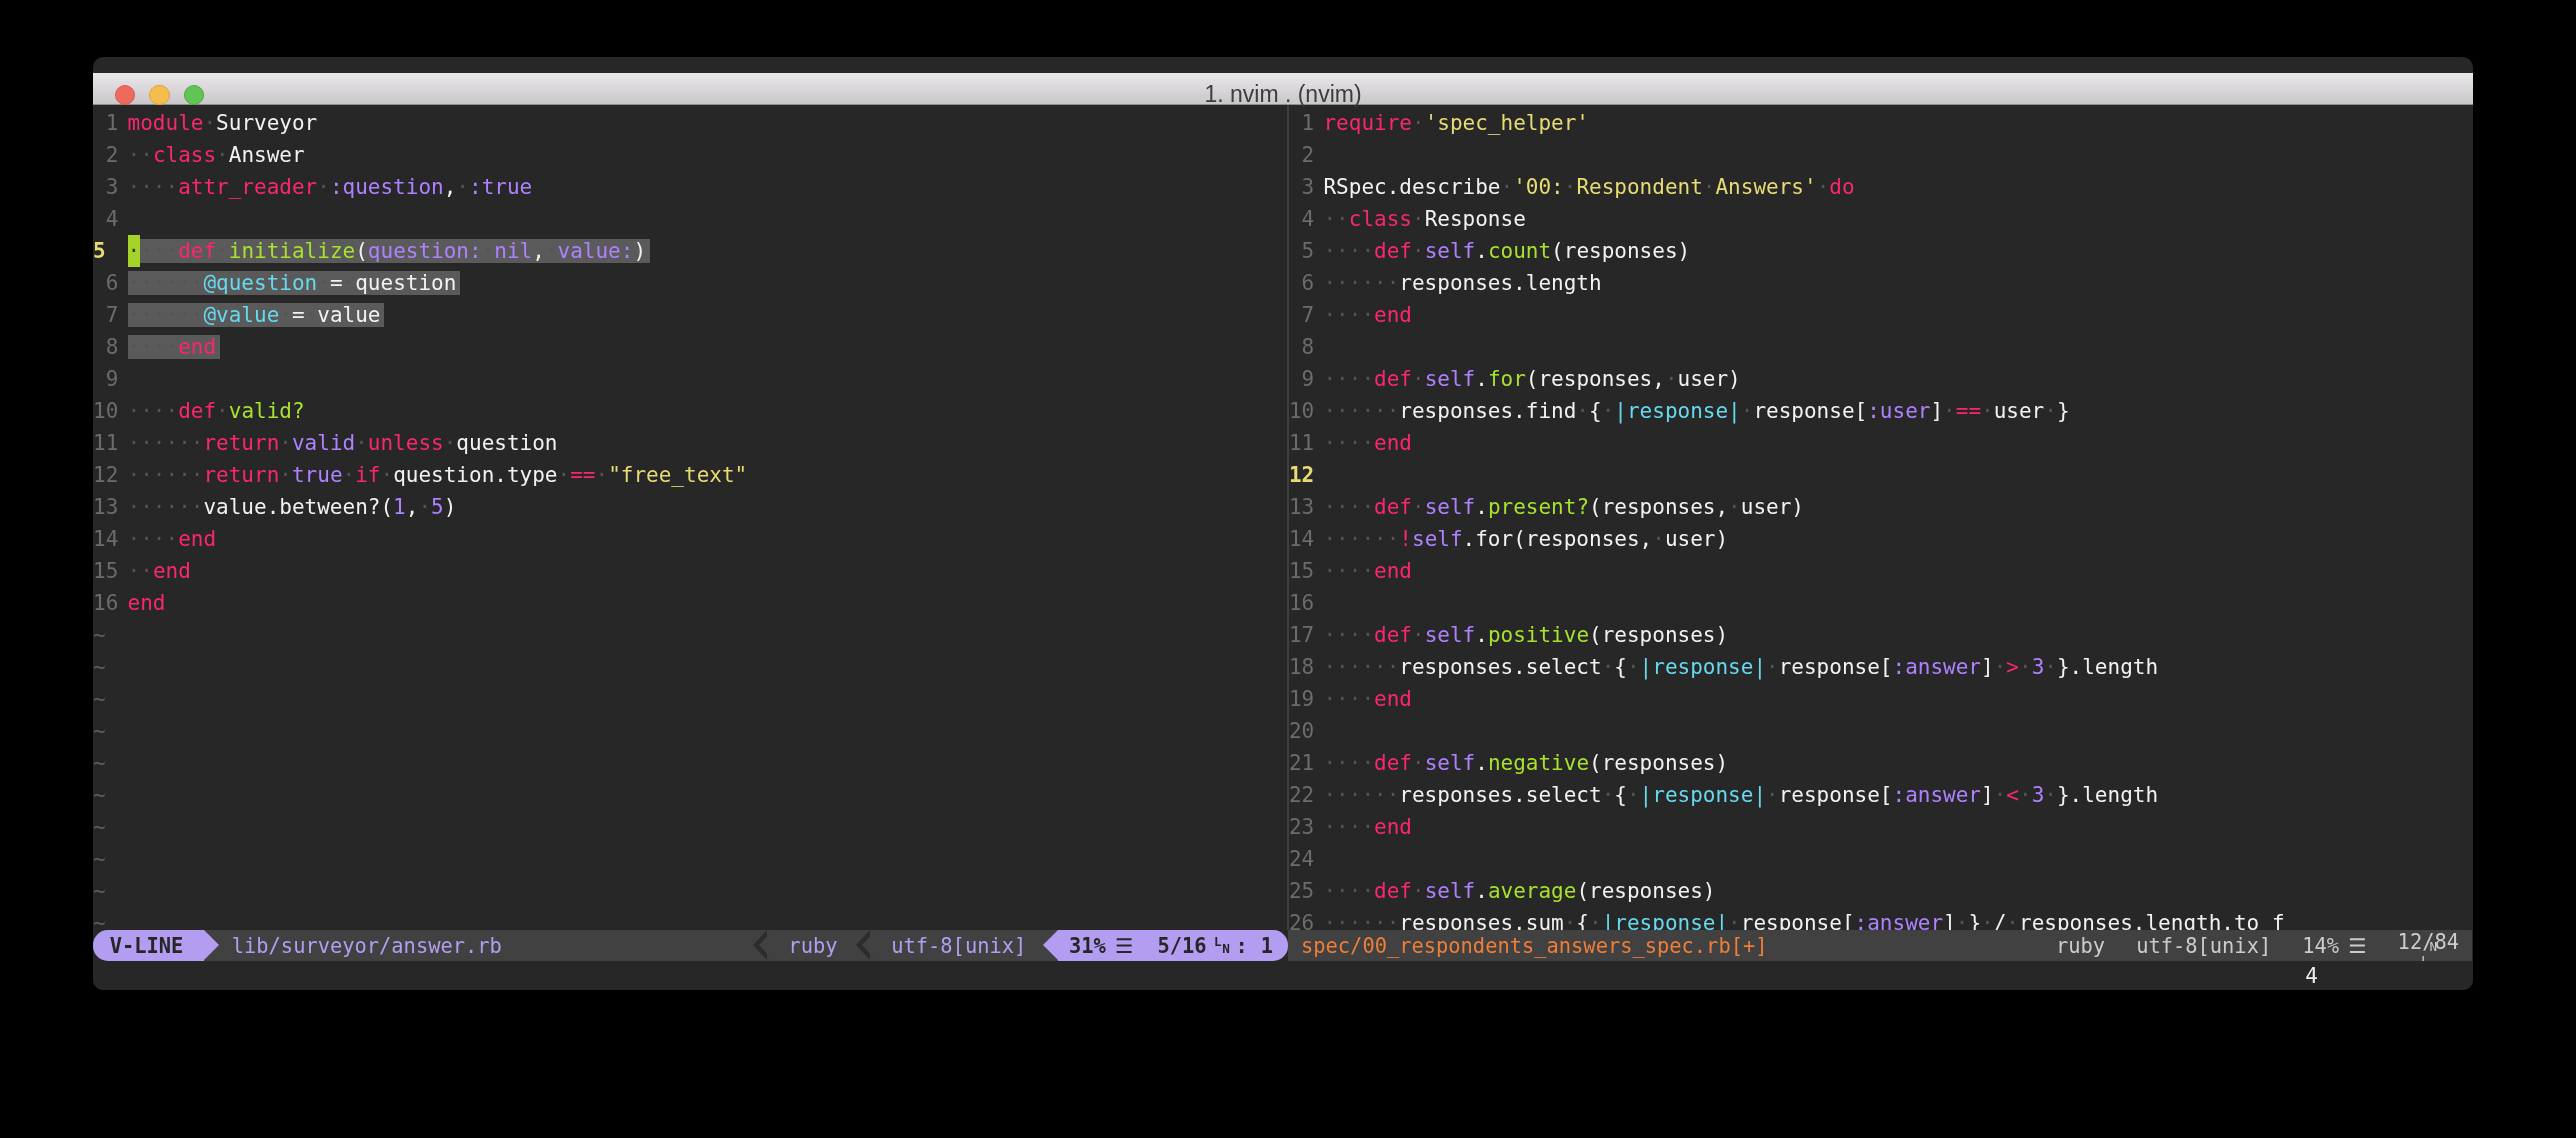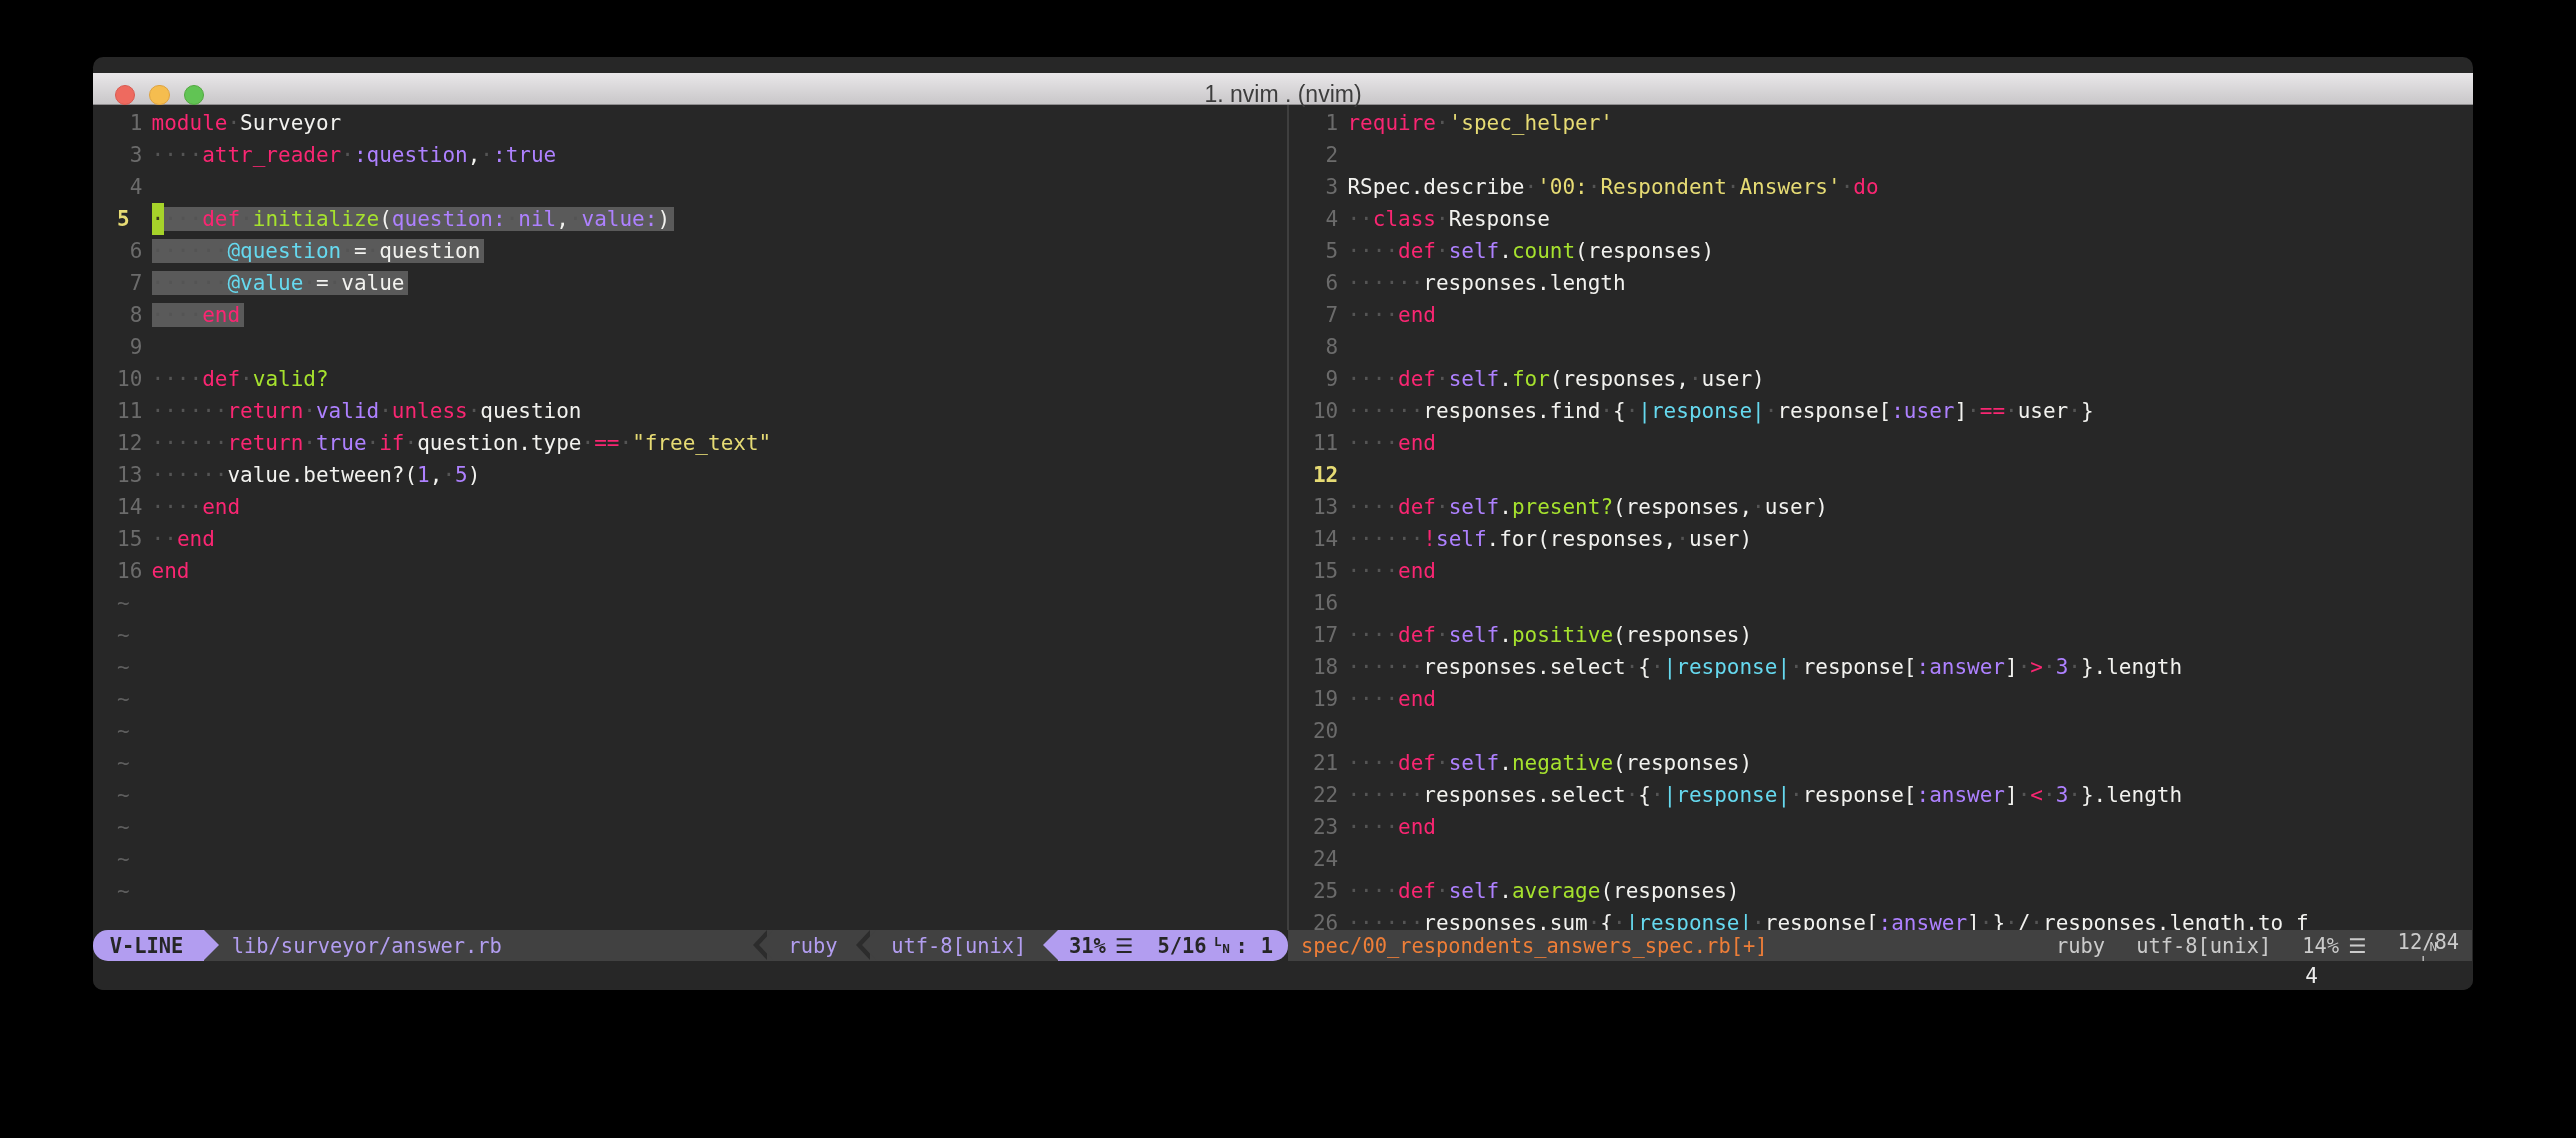--- a/index.html
+++ b/index.html
@@ -36,21 +36,21 @@
     height:43px;line-height:43px;text-align:center;color:#3d3d3d;
     font-family:"Liberation Sans",sans-serif;font-size:23px;
   }
 
   .editor{display:flex;height:825px;}
   .pane{height:825px;overflow:hidden;padding-top:1.9px;}
   .pane.left{width:1194px;}
   .vdivider{width:1.9px;background:#3f3f3f;height:825px;}
   .pane.right{width:1184px;}
 
-  .row{height:32px;line-height:32px;white-space:pre;font-size:21px;padding-left:24px;}
+  .row{height:32px;line-height:32px;white-space:pre;font-size:21px;}
   .gut{display:inline-block;width:2ch;text-align:right;color:var(--line-number);}
   .gut.curnr{text-align:left;color:var(--current-line-number);font-weight:bold;}
   .code{margin-left:9.3px;}
   .code.sel{background:var(--selection);padding-right:3.7px;}
   .row.tilde{color:var(--tilde);}
 
   .tk-kw{color:var(--keyword-pink);}
   .tk-fn{color:var(--method-green);}
   .tk-pu{color:var(--constant-purple);}
   .tk-cy{color:var(--ivar-cyan);}
@@ -100,20 +100,21 @@
       <span class="tl red"></span>
       <span class="tl yellow"></span>
       <span class="tl green"></span>
     </div>
     <div class="title">1. nvim . (nvim)</div>
   </div>
 
   <div class="editor">
     <div class="pane left" id="pane-left">
         <div class="row"><span class="gut">1</span><span class="code"><span class="tk-kw">module</span><span class="tk-ws">·</span><span class="tk-fg">Surveyor</span></span></div>
+        <div class="row"><span class="gut">2</span><span class="code"><span class="tk-ws">··</span><span class="tk-kw">class</span><span class="tk-ws">·</span><span class="tk-fg">Answer</span></span></div>
         <div class="row"><span class="gut">3</span><span class="code"><span class="tk-ws">····</span><span class="tk-kw">attr_reader</span><span class="tk-ws">·</span><span class="tk-pu">:question</span><span class="tk-fg">,</span><span class="tk-ws">·</span><span class="tk-pu">:true</span></span></div>
         <div class="row"><span class="gut">4</span><span class="code"></span></div>
         <div class="row"><span class="gut curnr">5</span><span class="code sel"><span class="tk-cur">·</span><span class="tk-ws">···</span><span class="tk-kw">def</span><span class="tk-ws">·</span><span class="tk-fn">initialize</span><span class="tk-fg">(</span><span class="tk-pu">question:</span><span class="tk-ws">·</span><span class="tk-pu">nil</span><span class="tk-fg">,</span><span class="tk-ws">·</span><span class="tk-pu">value:</span><span class="tk-fg">)</span></span></div>
         <div class="row"><span class="gut">6</span><span class="code sel"><span class="tk-ws">······</span><span class="tk-cy">@question</span><span class="tk-ws">·</span><span class="tk-fg">=</span><span class="tk-ws">·</span><span class="tk-fg">question</span></span></div>
         <div class="row"><span class="gut">7</span><span class="code sel"><span class="tk-ws">······</span><span class="tk-cy">@value</span><span class="tk-ws">·</span><span class="tk-fg">=</span><span class="tk-ws">·</span><span class="tk-fg">value</span></span></div>
         <div class="row"><span class="gut">8</span><span class="code sel"><span class="tk-ws">····</span><span class="tk-kw">end</span></span></div>
         <div class="row"><span class="gut">9</span><span class="code"></span></div>
         <div class="row"><span class="gut">10</span><span class="code"><span class="tk-ws">····</span><span class="tk-kw">def</span><span class="tk-ws">·</span><span class="tk-fn">valid?</span></span></div>
         <div class="row"><span class="gut">11</span><span class="code"><span class="tk-ws">······</span><span class="tk-kw">return</span><span class="tk-ws">·</span><span class="tk-pu">valid</span><span class="tk-ws">·</span><span class="tk-kw">unless</span><span class="tk-ws">·</span><span class="tk-fg">question</span></span></div>
         <div class="row"><span class="gut">12</span><span class="code"><span class="tk-ws">······</span><span class="tk-kw">return</span><span class="tk-ws">·</span><span class="tk-pu">true</span><span class="tk-ws">·</span><span class="tk-kw">if</span><span class="tk-ws">·</span><span class="tk-fg">question.type</span><span class="tk-ws">·</span><span class="tk-kw">==</span><span class="tk-ws">·</span><span class="tk-st">"free_text"</span></span></div>

